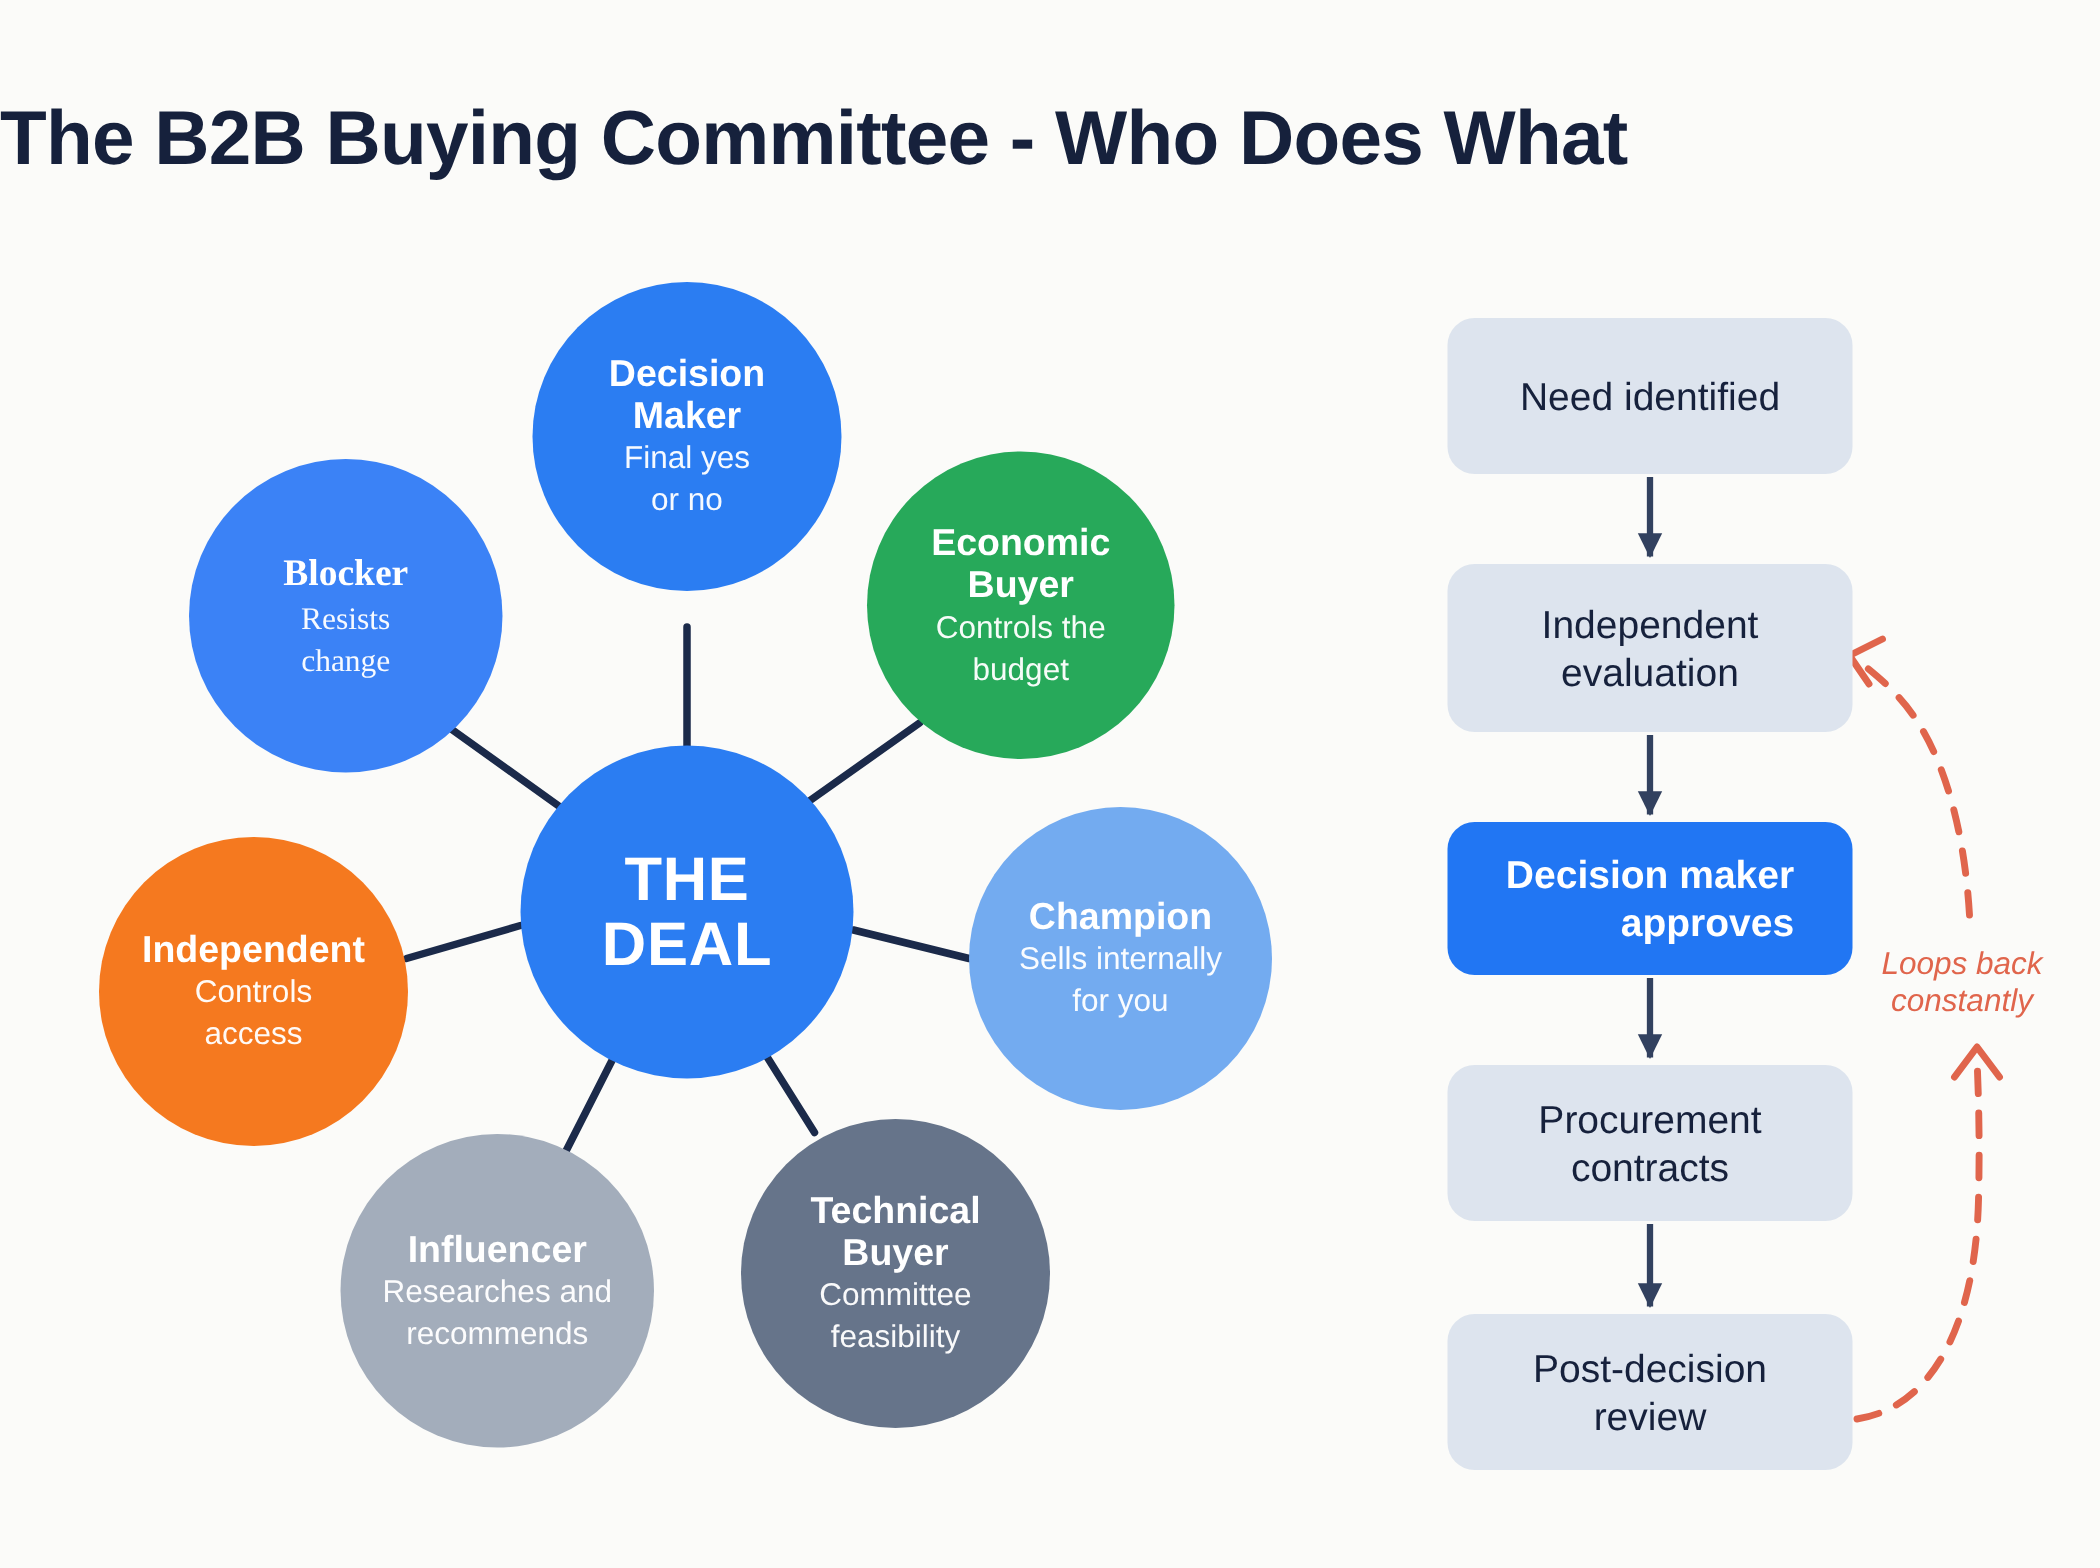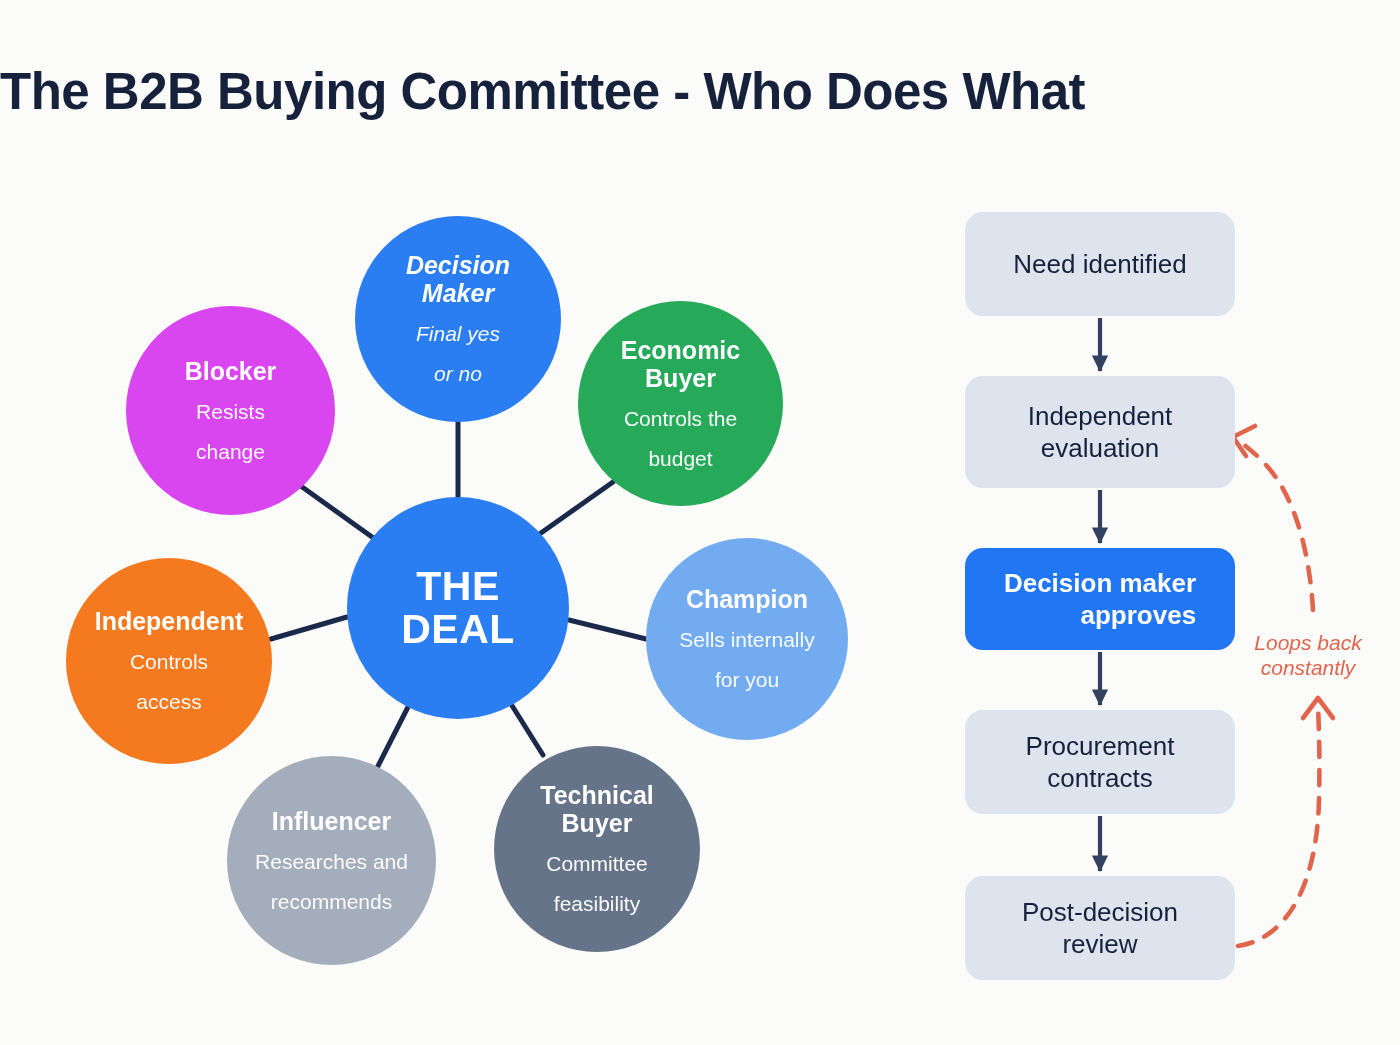--- a/index.html
+++ b/index.html
@@ -61,39 +61,39 @@
     box-sizing: border-box;
     padding: 6px 10px;
   }
   .node .n-title {
     font-weight: bold;
     line-height: 1.12;
   }
   .node .n-desc {
     font-weight: normal;
     line-height: 1.18;
-    margin-top: 15px;
+    margin-top: 3px;
   }
   .node.sat .n-title { font-size: 25px; }
   .node.sat .n-desc  { font-size: 21px; color: rgba(255,255,255,0.96); }
 
   #node-center {
     width: 222px; height: 222px;
     left: 347px; top: 497px;
     background: #2b7df2;
   }
   #node-center .n-title {
     font-size: 41px;
     letter-spacing: 0.5px;
     line-height: 1.06;
   }
 
-  #node-decision-maker { width: 206px; height: 206px; left: 355px; top: 216px; background: #2b7df2; font-style: italic; }
+  #node-decision-maker { width: 206px; height: 206px; left: 355px; top: 188px; background: #2b7df2; }
   #node-economic-buyer { width: 205px; height: 205px; left: 578px; top: 301px; background: #27a95a; }
-  #node-blocker        { width: 209px; height: 209px; left: 126px; top: 306px; background: #d946ef; }
+  #node-blocker        { width: 209px; height: 209px; left: 126px; top: 306px; background: #3b82f6; font-family: Liberation Serif, serif; }
   #node-gatekeeper     { width: 206px; height: 206px; left:  66px; top: 558px; background: #f5791f; }
   #node-champion       { width: 202px; height: 202px; left: 646px; top: 538px; background: #73abf0; }
   #node-influencer     { width: 209px; height: 209px; left: 227px; top: 756px; background: #a3adbb; }
   #node-technical-buyer{ width: 206px; height: 206px; left: 494px; top: 746px; background: #66748a; }
 
   
   #flow-diagram {
     position: absolute;
     left: 930px;
     top: 0;

